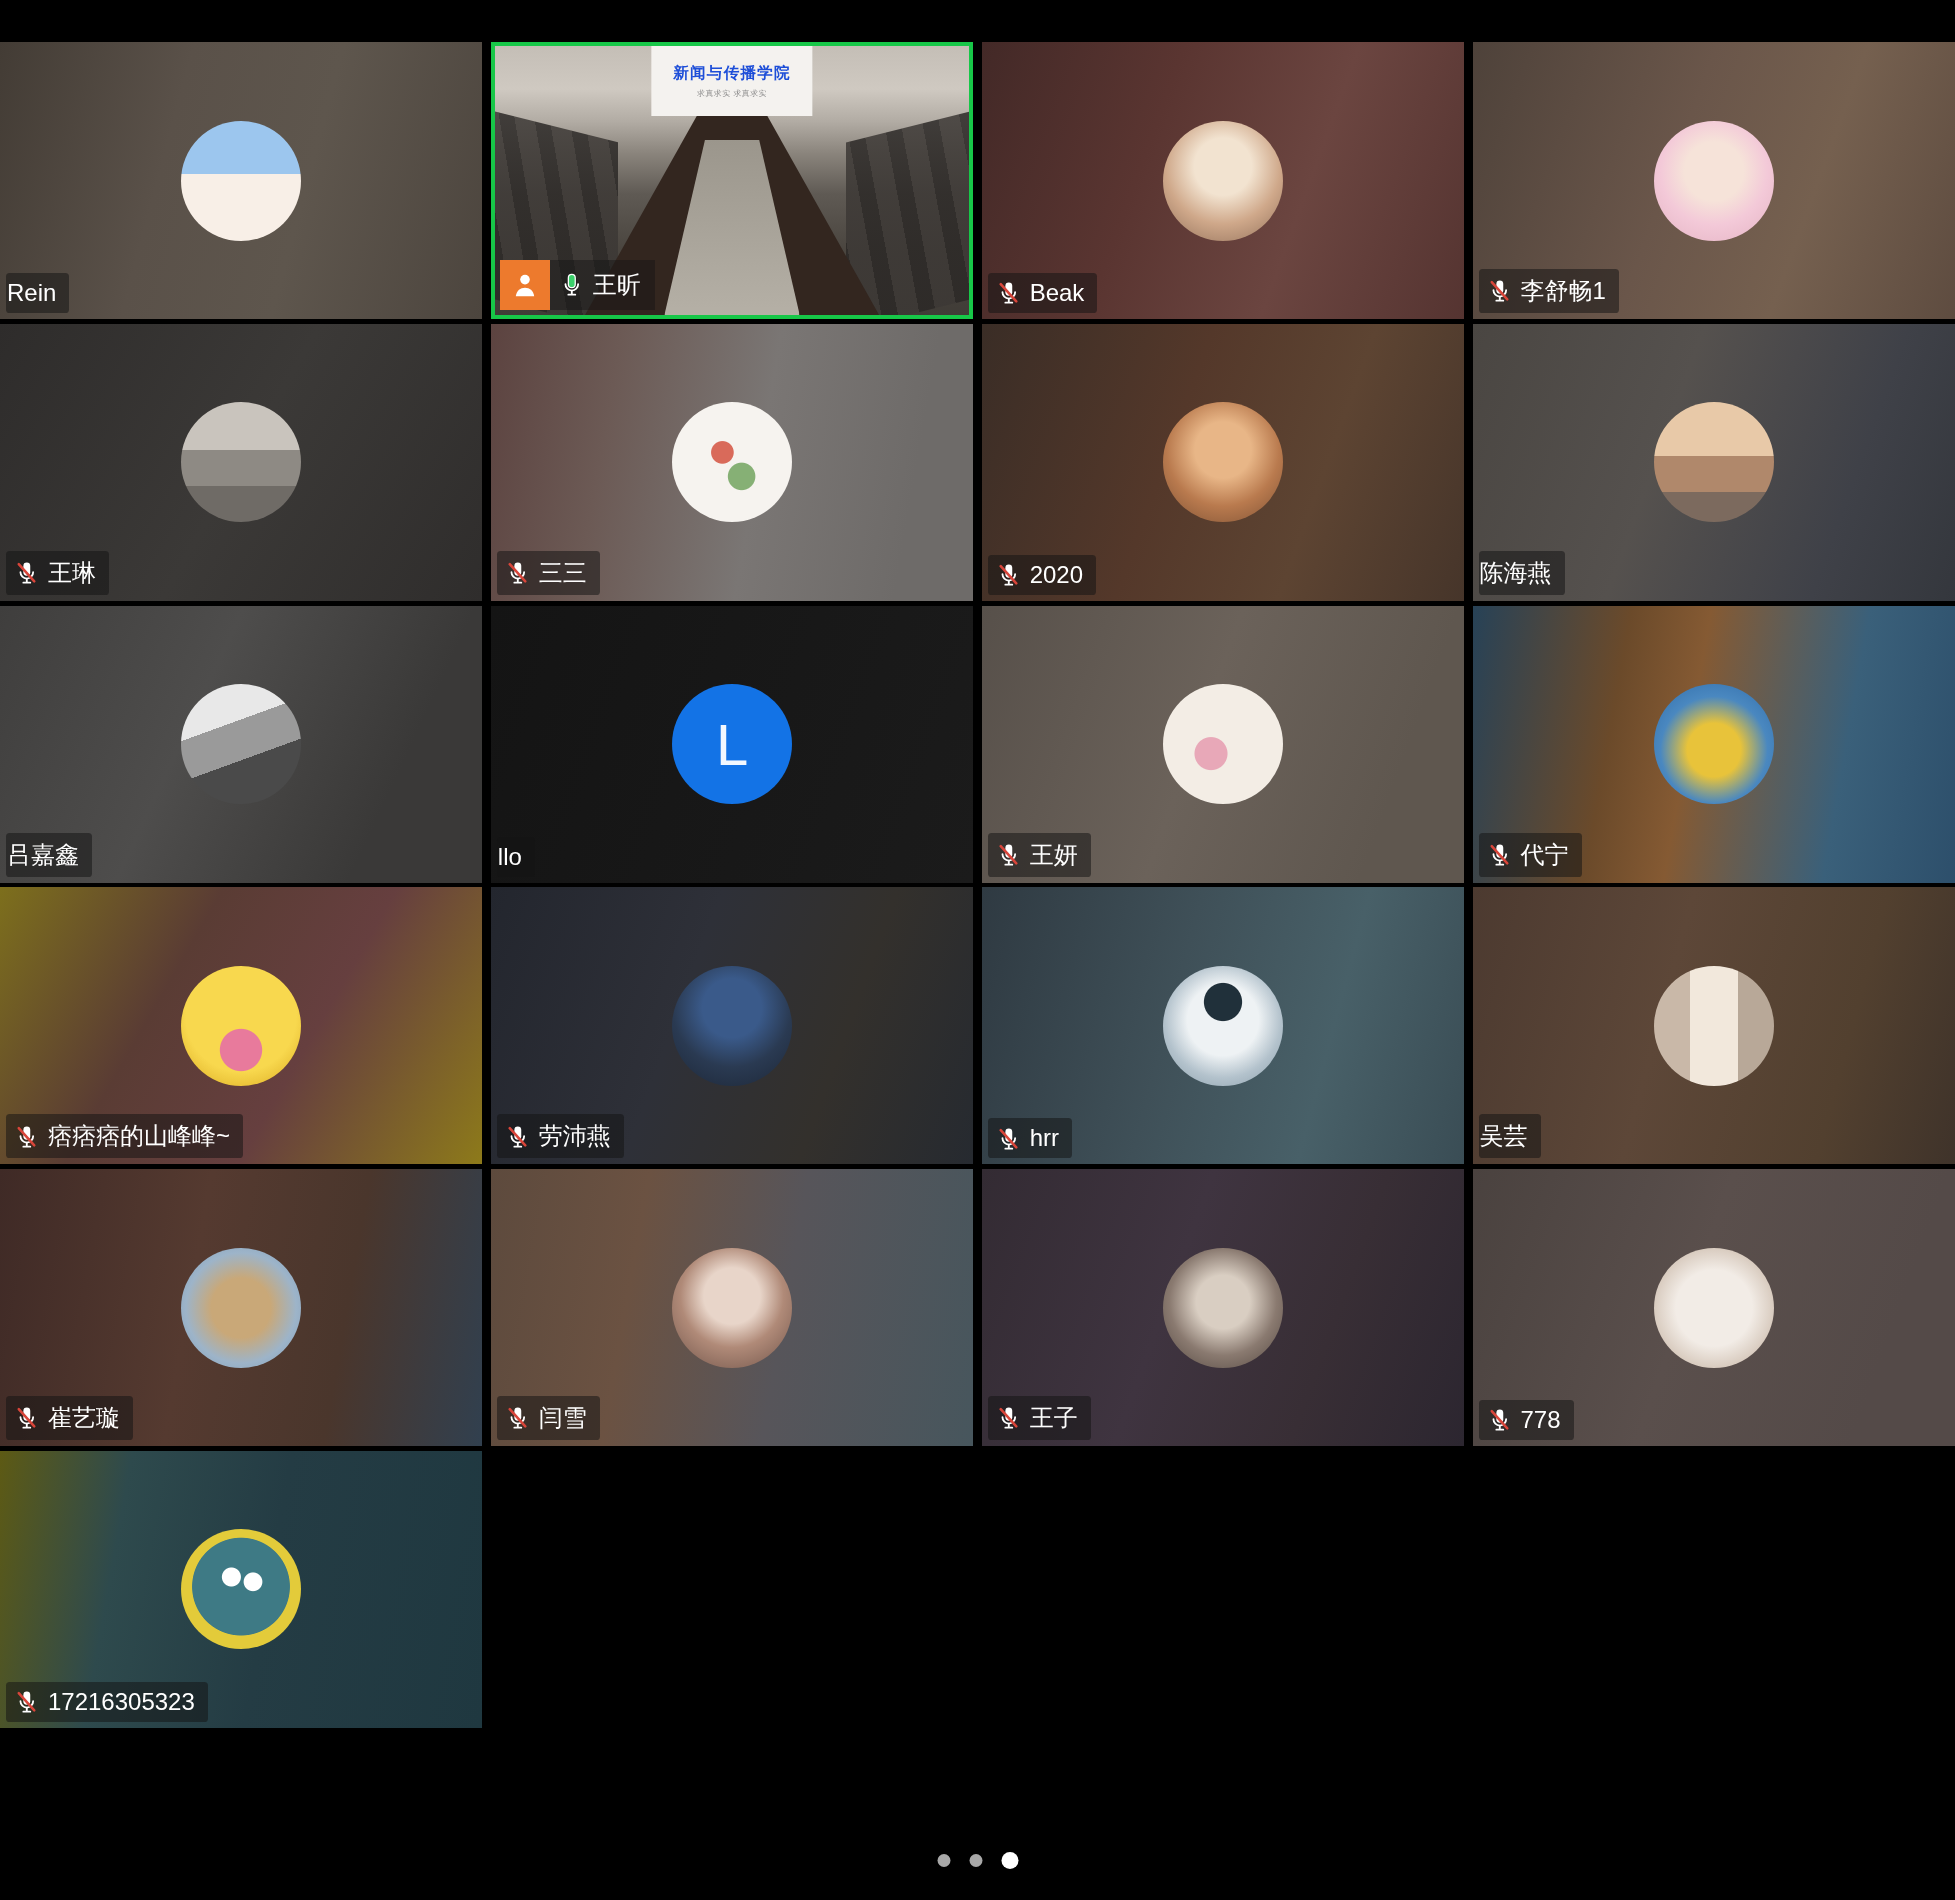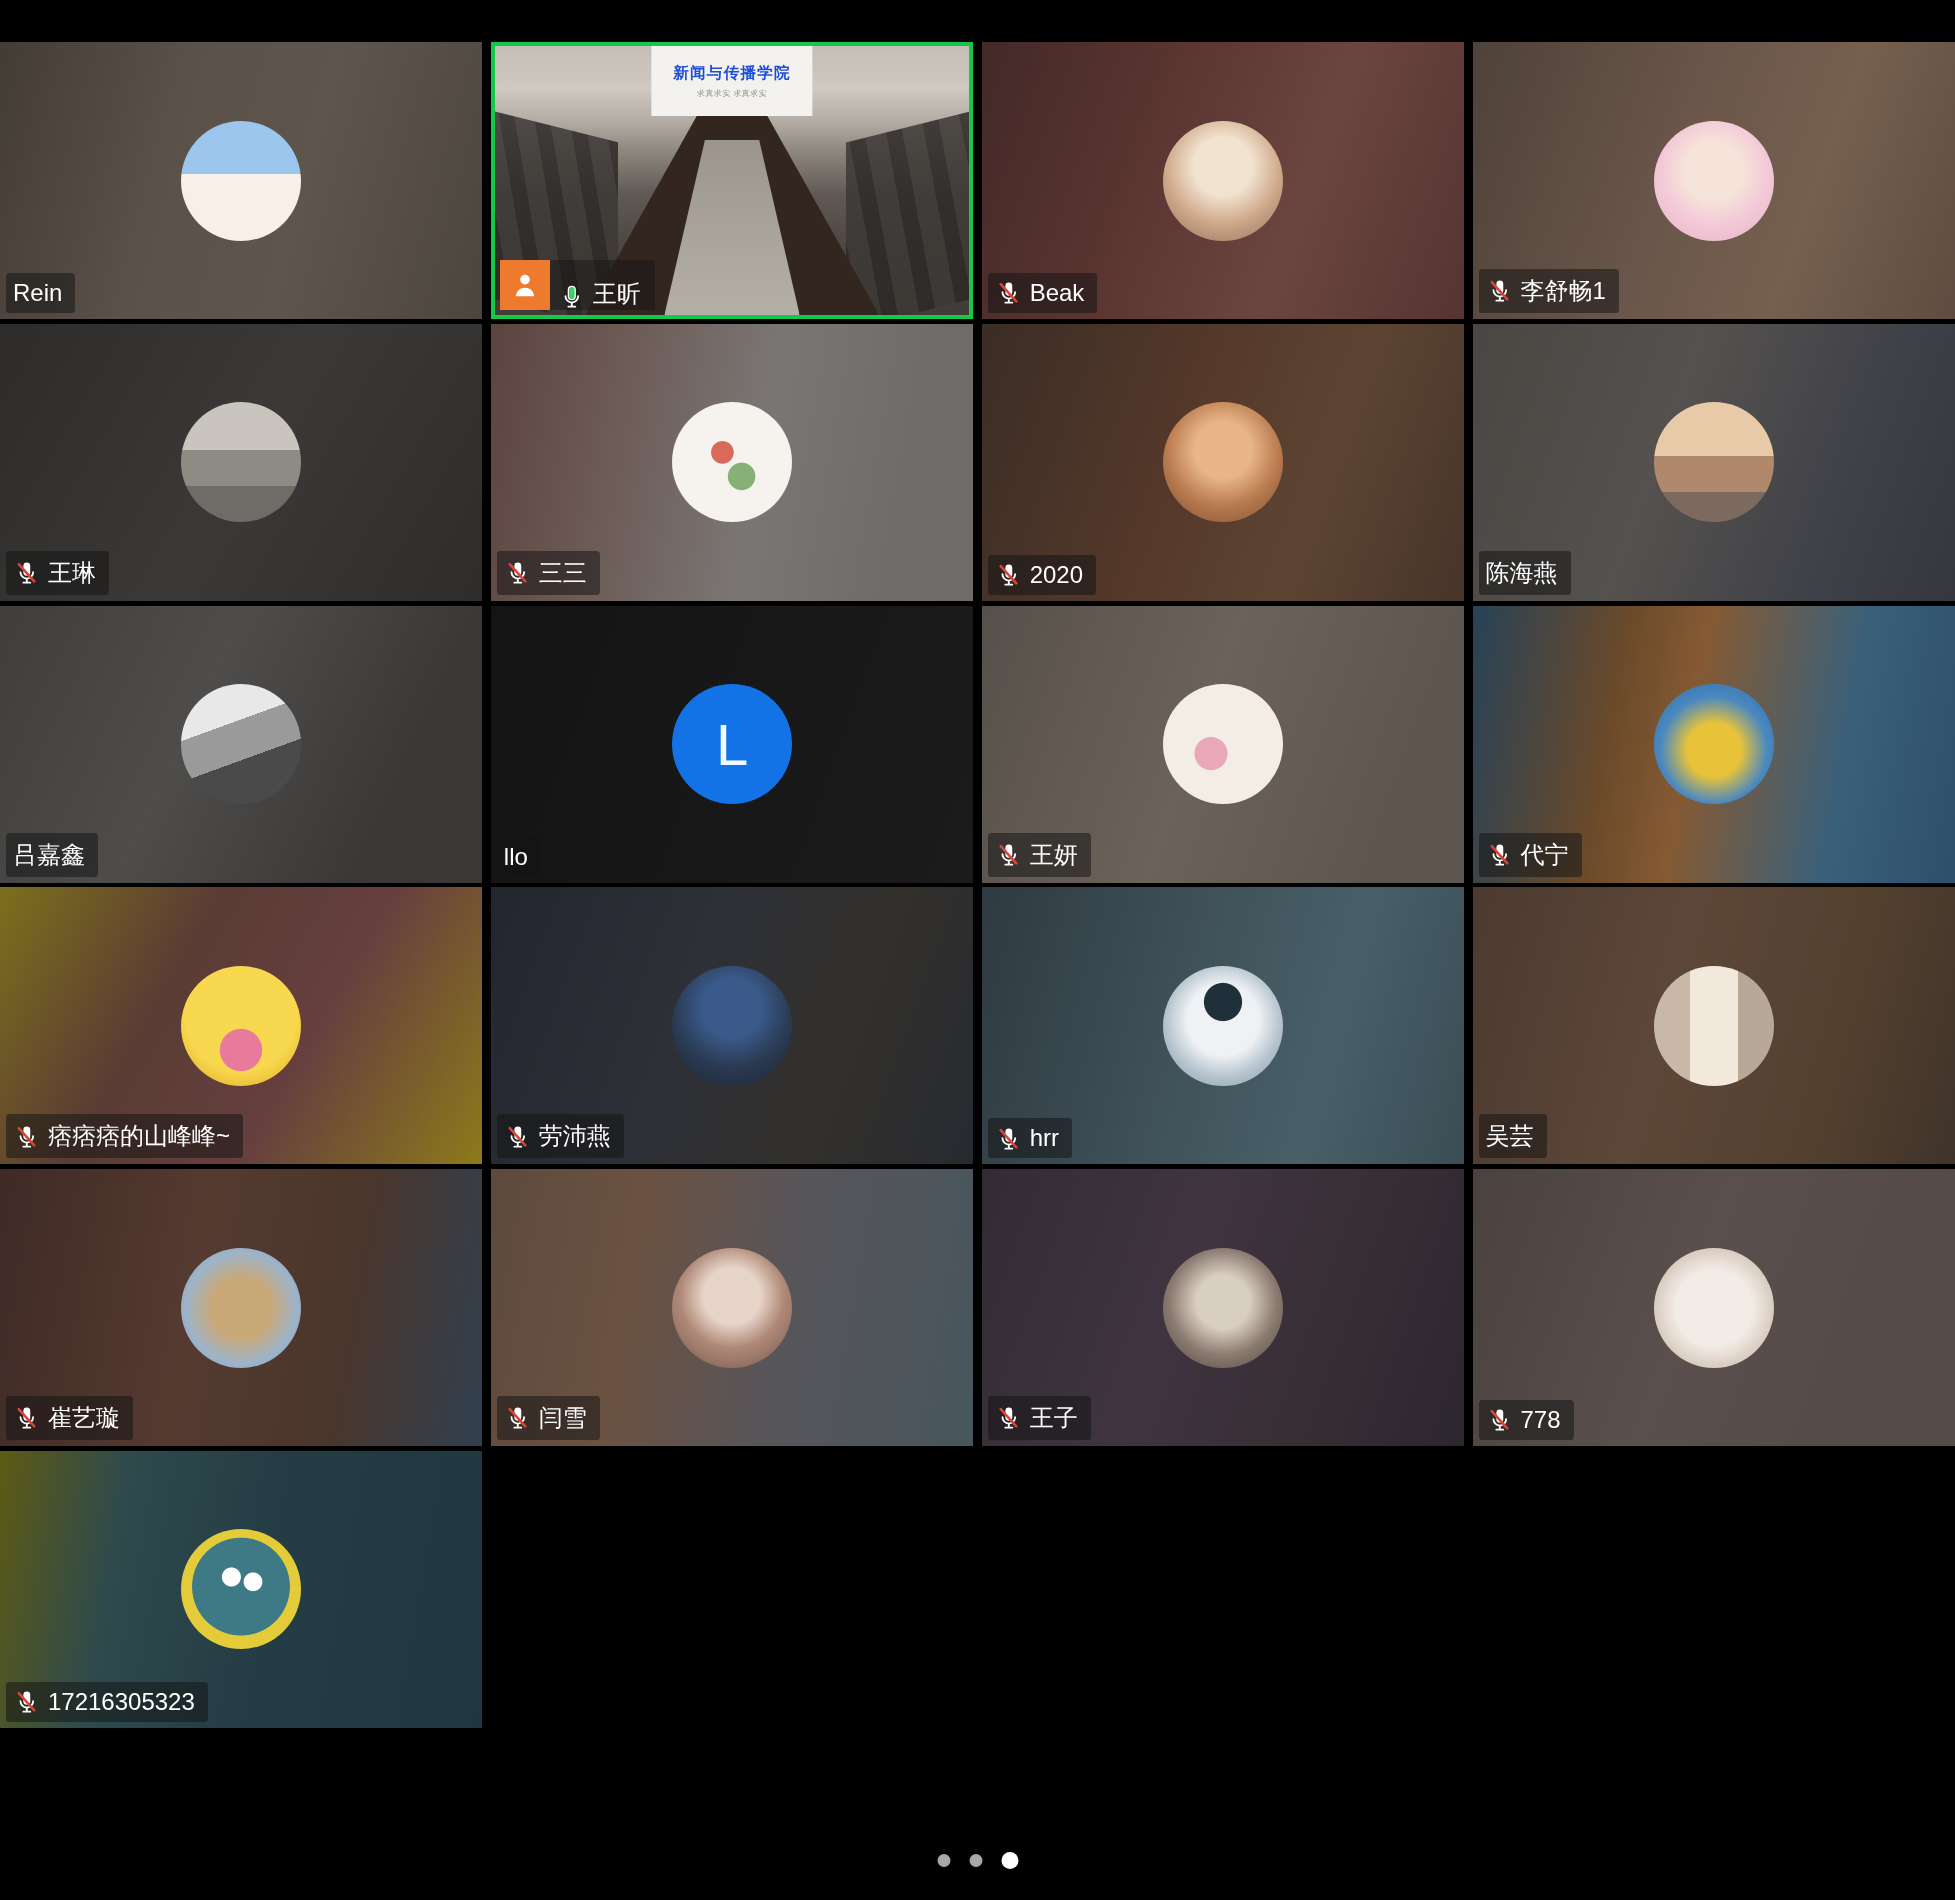--- a/index.html
+++ b/index.html
@@ -9,26 +9,26 @@
         grid-template-columns:repeat(4,1fr);gap:4.8px 8.4px;grid-auto-rows:277px;}
   .tile{position:relative;overflow:hidden;background:#333;box-sizing:border-box;}
   .tile.active{border:4.8px solid #17c748;}
   .avatar{position:absolute;left:50%;top:50%;transform:translate(-50%,-50%);
           width:120px;height:120px;border-radius:50%;overflow:hidden;
           display:flex;align-items:center;justify-content:center;}
   .avletter{font-size:58px;font-weight:300;color:#f2f8ff;}
   .label{position:absolute;left:6px;bottom:6px;display:flex;align-items:center;gap:7.2px;
          background:rgba(20,20,20,0.52);border-radius:3.6px;padding:6px 13px 6px 7.2px;
          font-size:24px;white-space:nowrap;z-index:3;}
-  .label.noicon{padding-left:7px;justify-content:center;}
+  .label.noicon{padding-left:1px;justify-content:center;}
   .micwrap{display:flex;align-items:center;}
   
   .hostlabel{position:absolute;left:4.8px;bottom:4.8px;display:flex;align-items:stretch;z-index:5;}
   .hostbadge{width:50px;height:50px;background:#ED7A2D;display:flex;align-items:center;justify-content:center;}
-  .hoststrip{display:flex;align-items:flex-end;gap:7.2px;background:rgba(20,20,20,0.45);
+  .hoststrip{display:flex;align-items:center;gap:7.2px;background:rgba(20,20,20,0.45);
              padding:0 14.4px 0 8.4px;font-size:24px;}
   
   .video{position:absolute;inset:0;
          background:linear-gradient(180deg,#c4beb6 0%,#cfc9c1 16%,#b2aca4 28%,#8a847c 40%,#5f5a54 55%,#4b4640 75%,#403c37 100%);}
   .banner{position:absolute;left:50%;top:0;transform:translateX(-50%);width:34%;height:26%;
           background:#f4f2ef;display:flex;flex-direction:column;align-items:center;justify-content:center;gap:3.6px;}
   .banner .t1{color:#1d4ed8;font-size:15.6px;font-weight:bold;letter-spacing:1.2px;}
   .banner .t2{color:#8a8a8a;font-size:7.8px;letter-spacing:0.6px;}
   .vtable{position:absolute;left:50%;top:26%;transform:translateX(-50%);width:62%;height:74%;
           background:#33261f;clip-path:polygon(38% 0,62% 0,100% 100%,0 100%);}

